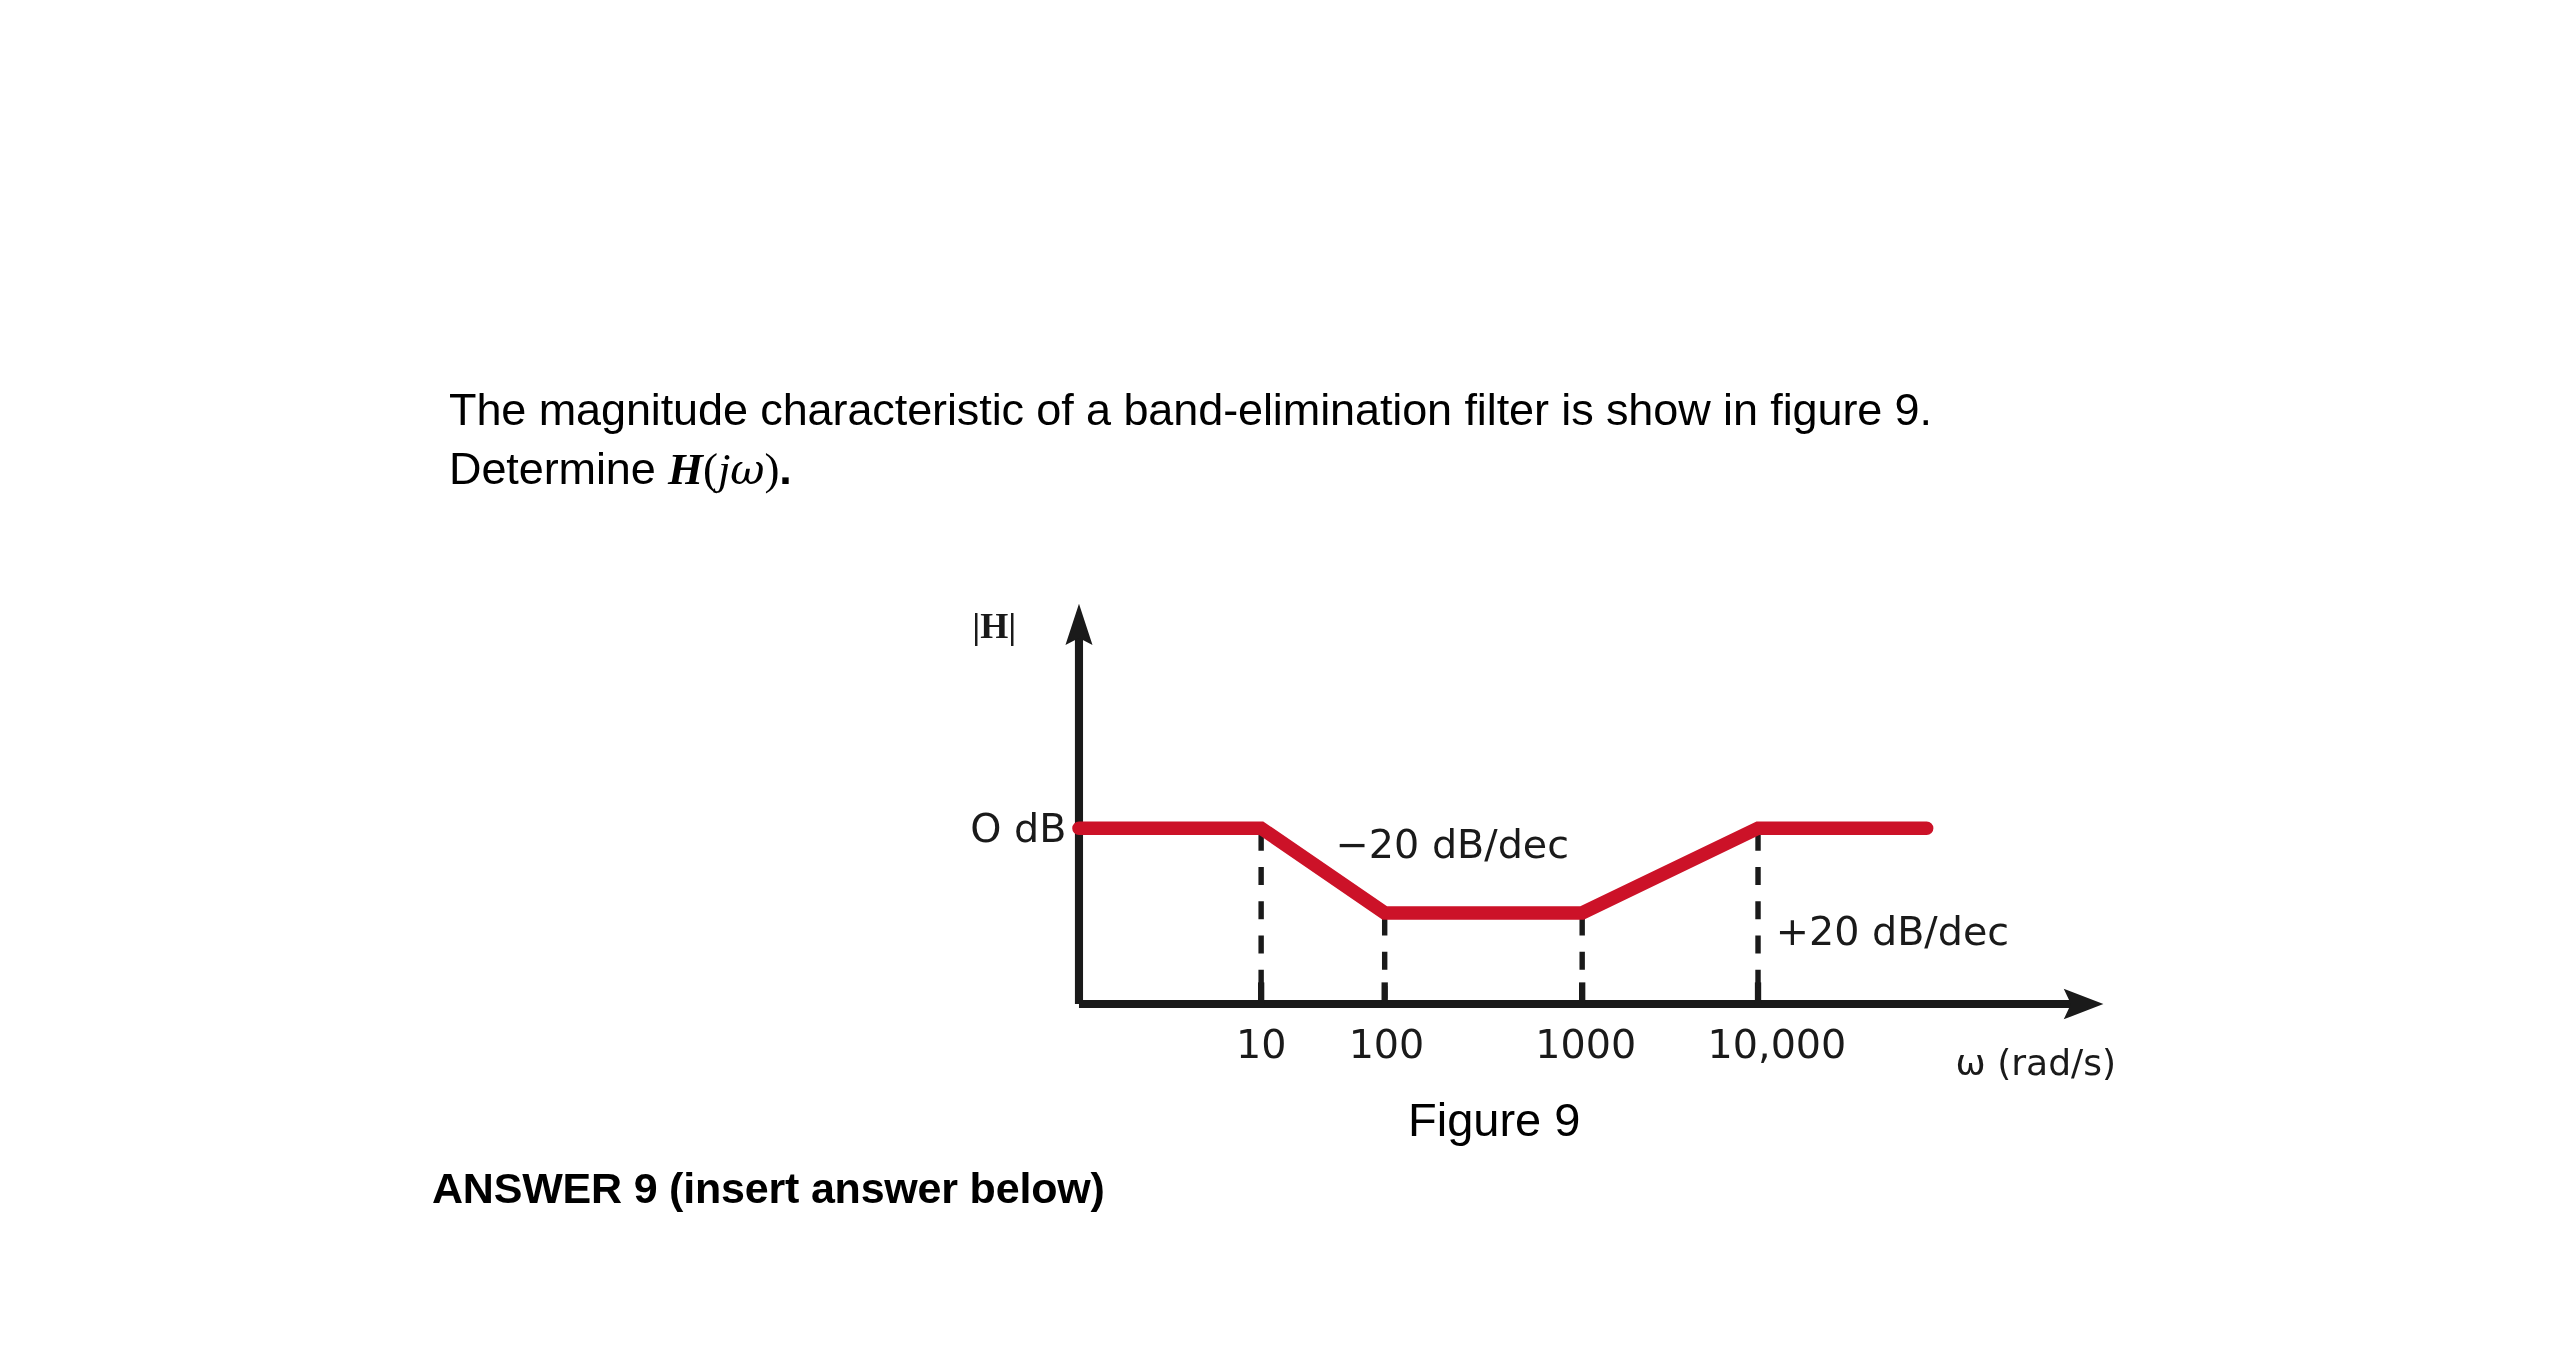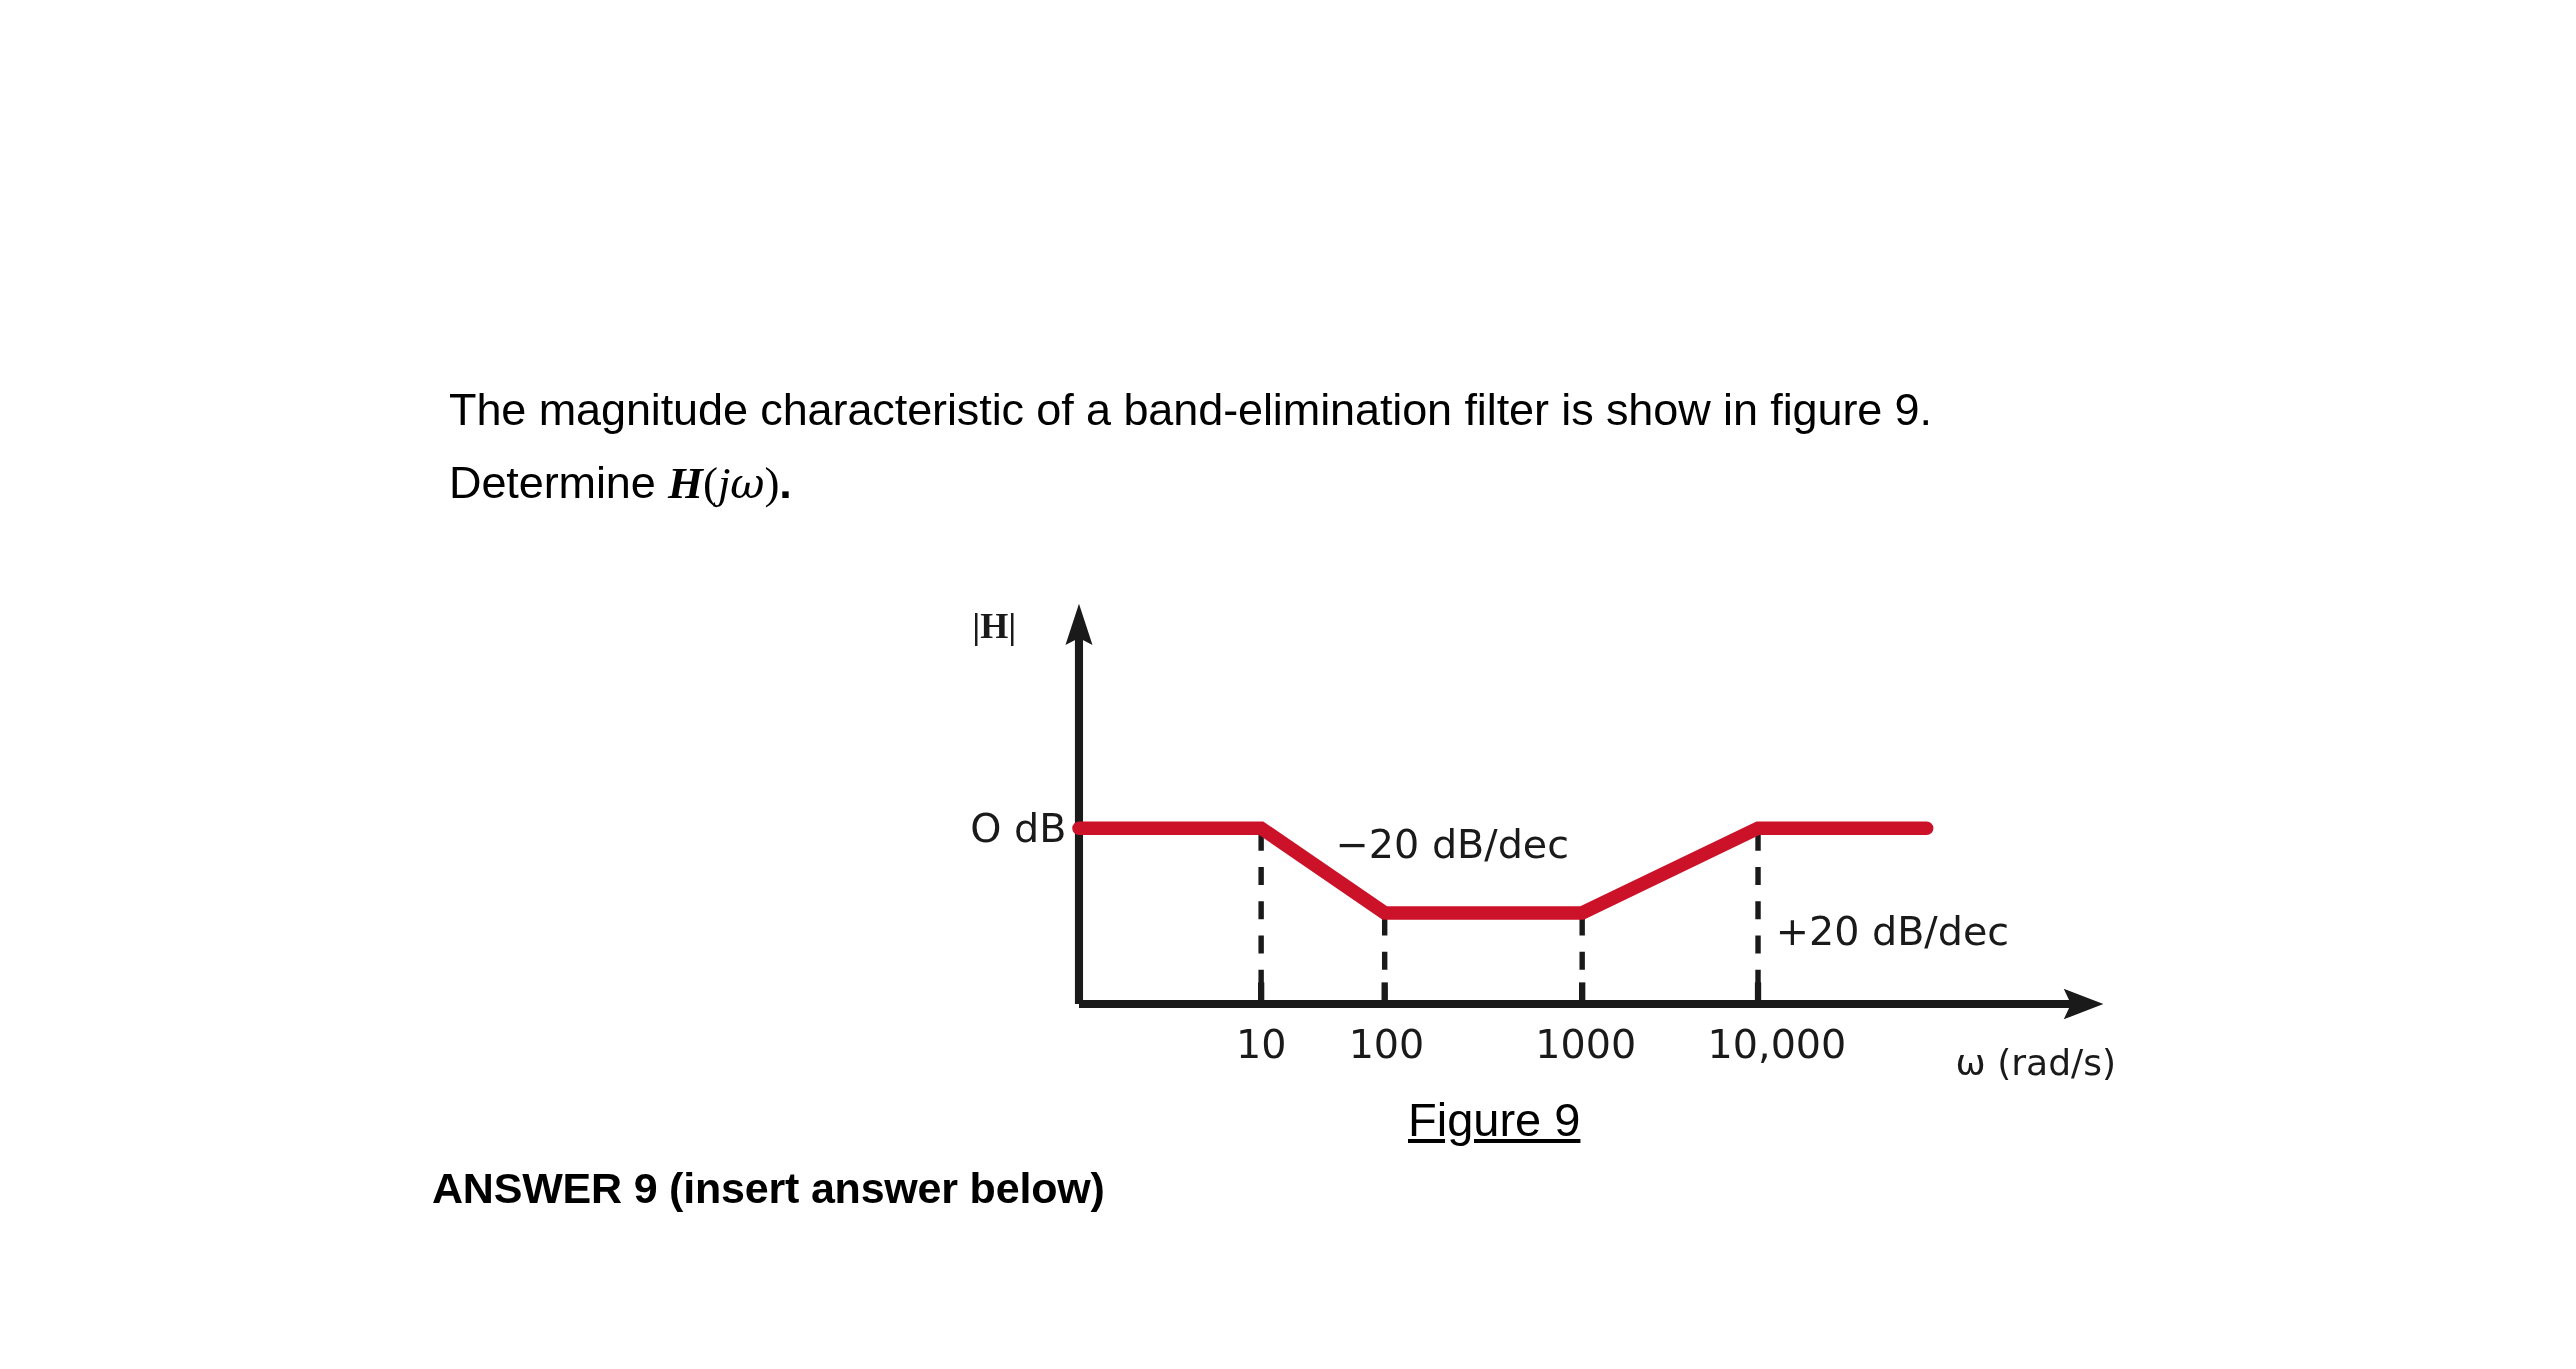--- a/index.html
+++ b/index.html
@@ -31,21 +31,21 @@
     white-space: nowrap;
   }
   .q-line {
     font-size: 45px;
     font-weight: normal;
     line-height: 1.18;
     letter-spacing: -0.1px;
     white-space: nowrap;
   }
   .q-line.second {
-    margin-top: 20px;
+    margin-top: 6px;
   }
   .math-h {
     font-family: "Liberation Serif", serif;
     font-weight: bold;
     font-style: italic;
     font-size: 45px;
   }
   .math-paren {
     font-family: "Liberation Serif", serif;
     font-style: normal;
@@ -77,21 +77,20 @@
   .figure-svg {
     display: block;
   }
   .fig-caption {
     position: absolute;
     left: 1408px;
     top: 1092px;
     font-size: 47px;
     font-weight: normal;
     white-space: nowrap;
-    text-decoration: underline;
   }
 
   
   .answer-line {
     position: absolute;
     left: 432px;
     top: 1164px;
     font-size: 43px;
     font-weight: bold;
     letter-spacing: -0.2px;

